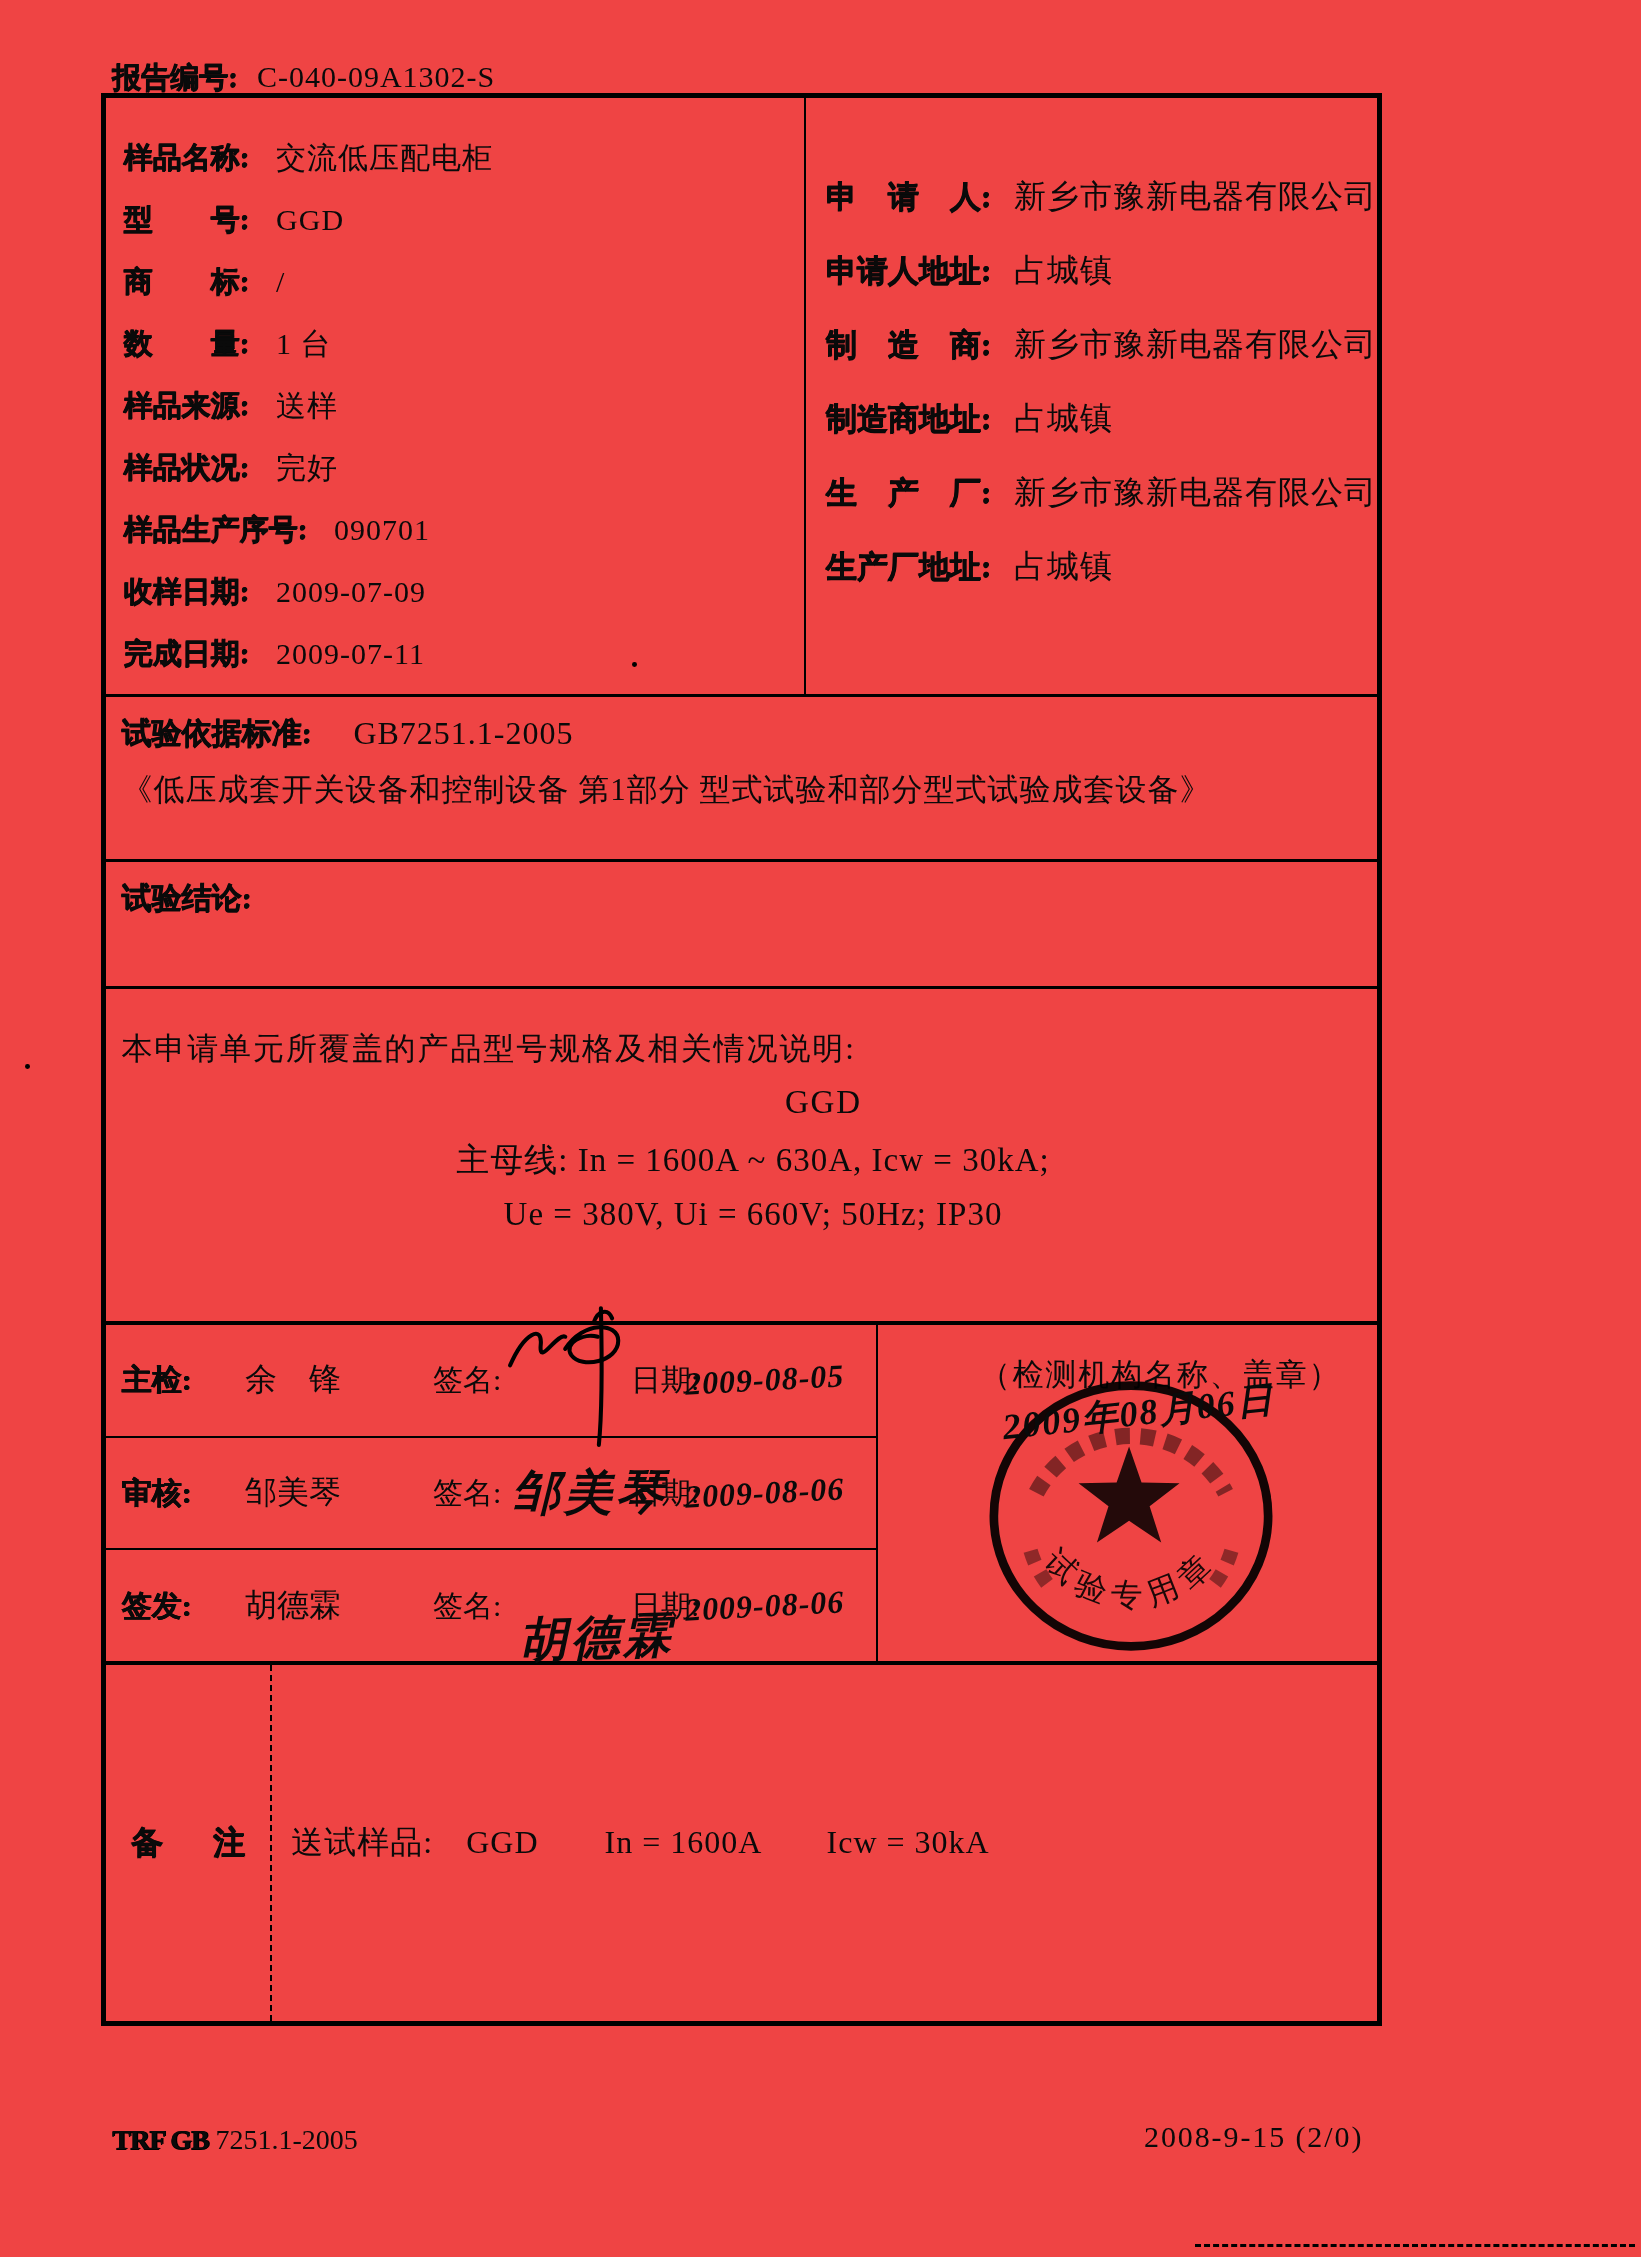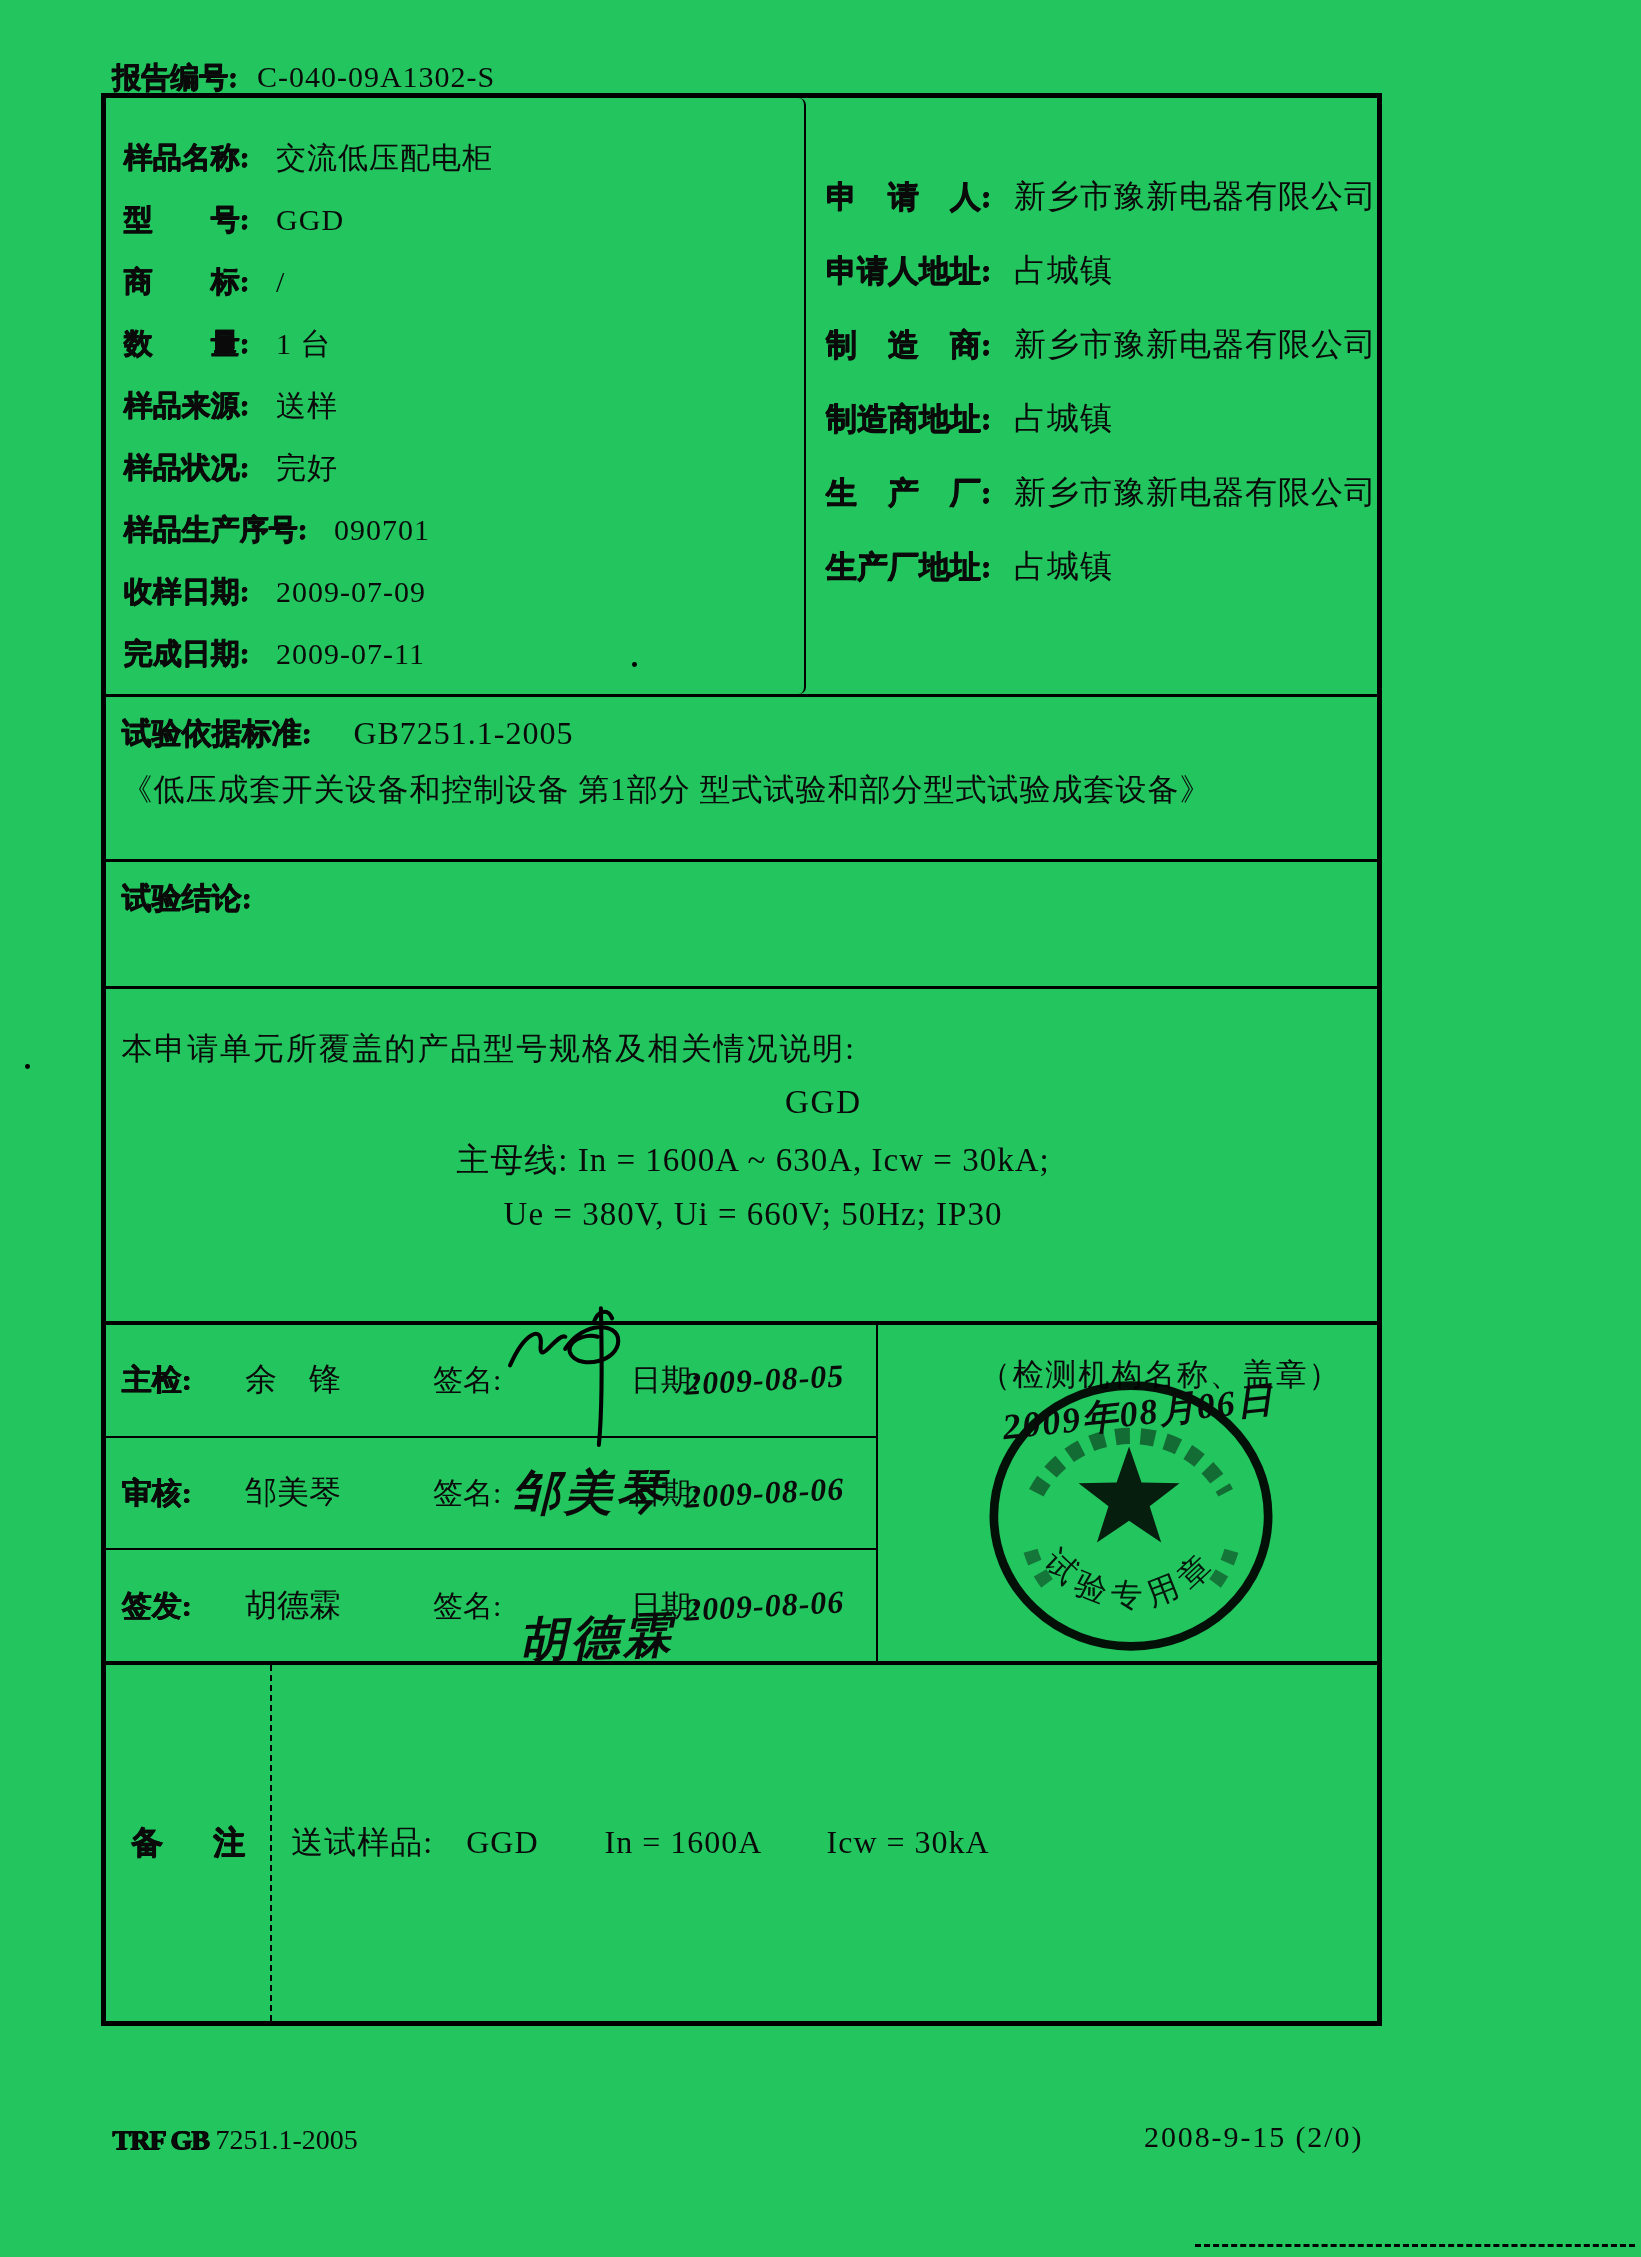--- a/index.html
+++ b/index.html
@@ -1,21 +1,21 @@
 <!DOCTYPE html>
 <html lang="zh"><head>
 <meta charset="utf-8">
 <style>
   * { box-sizing: border-box; margin: 0; padding: 0; }
   html,body { background:#888; }
   .page {
     position: relative;
     width: 1641px; height: 2257px;
     margin: 0 auto;
-    background: #22c55e;
+    background: #ef4444;
     color: #0a0a0a;
     font-family: "Liberation Serif","DejaVu Serif",serif;
     overflow: hidden;
   }
   .smudge { font-weight: 700; text-shadow: 0.8px 0 0 currentColor, 0 0.6px 0 currentColor; }
   .hand { font-style: italic; font-weight: 700; }
 
   .report-no { position:absolute; left:112px; top:58px; font-size:29px; white-space:nowrap; }
   .report-no .num { margin-left:19.3px; font-size:30px; letter-spacing:1px; }
 
@@ -23,21 +23,21 @@
     position:absolute; left:101px; top:93px;
     width:1281px; height:1933px;
     border:5.8px solid #000;
     display:flex; flex-direction:column;
   }
 
   .title-row { height:238px; border-bottom:3.9px solid #000; padding:35px 0 0 159px; }
   .doc-title { font-size:52px; font-weight:700; letter-spacing:16.4px; white-space:nowrap; }
 
   .info-section { height:599px; border-bottom:3.9px solid #000; display:flex; }
-  .info-left  { width:728px; border-right:2.9px solid #000; padding:29px 0 0 17.4px;border-radius:7px; }
+  .info-left  { width:728px; border-right:2.9px solid #000; padding:29px 0 0 17.4px; }
   .irow { height:62px; display:flex; align-items:center; font-size:29px; white-space:nowrap; }
   .irow .val { margin-left:27px; font-size:30px; letter-spacing:1px; }
   .info-right { flex:1; padding:62px 0 0 19.3px; }
   .rrow { height:74px; display:flex; align-items:center; font-size:31px; white-space:nowrap; }
   .rrow .val { margin-left:23px; font-size:32px; letter-spacing:1px; }
 
   .standards-section { height:165px; border-bottom:3.9px solid #000; padding:9.7px 0 0 15.4px; }
   .std1 { height:54px; display:flex; align-items:center; font-size:30px; }
   .std1 .code { margin-left:42px; font-size:32px; letter-spacing:1px; }
   .std2 { height:58px; display:flex; align-items:center; font-size:31px; letter-spacing:1px; white-space:nowrap; }

